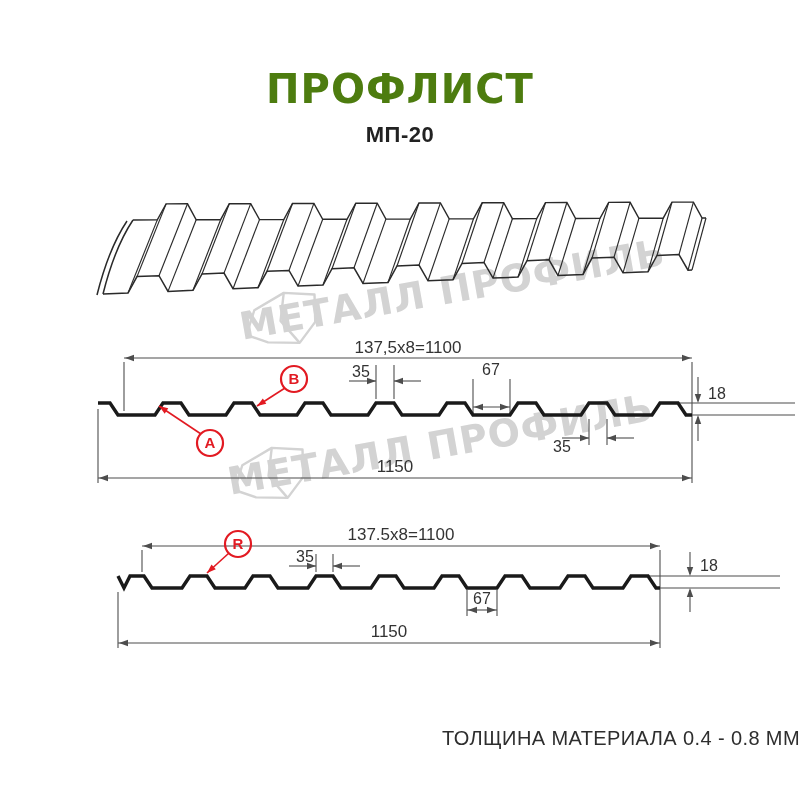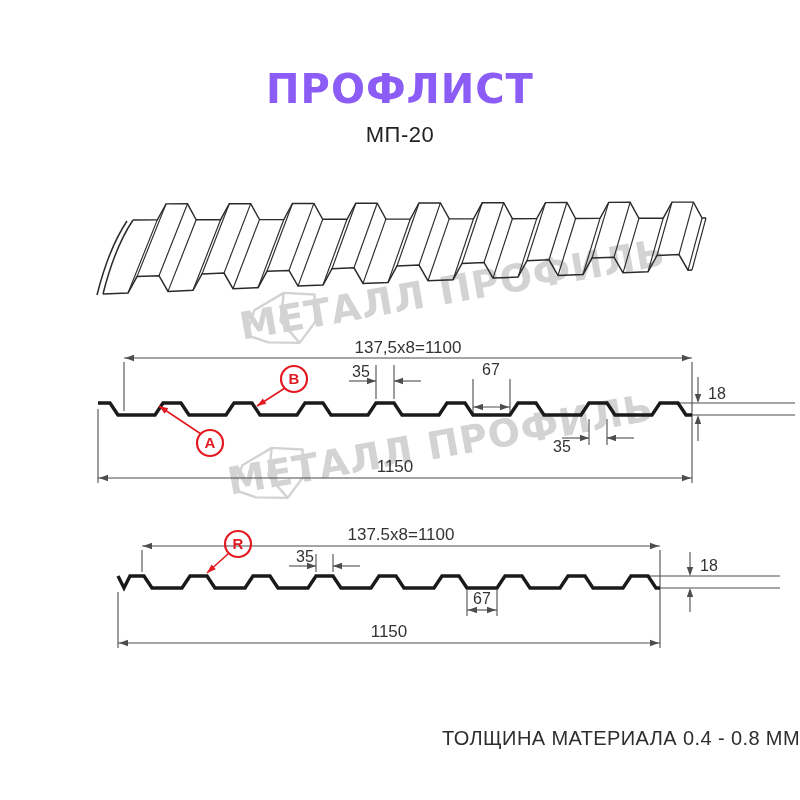--- a/index.html
+++ b/index.html
@@ -3,25 +3,25 @@
 <meta charset="utf-8">
 <style>
   html,body{margin:0;padding:0;}
   body{
     width:800px;height:800px;position:relative;background:#ffffff;
     font-family:"Liberation Sans", sans-serif;overflow:hidden;
   }
   .title{
     position:absolute;left:0;top:66px;width:800px;text-align:center;
     font-family:"DejaVu Sans", sans-serif;
-    font-size:40px;font-weight:700;letter-spacing:1px;color:#8b5cf6;
+    font-size:40px;font-weight:700;letter-spacing:1px;color:#4d7c0f;
   }
   .subtitle{
     position:absolute;left:0;top:122px;width:800px;text-align:center;
-    font-size:22px;font-weight:400;letter-spacing:0.5px;color:#222222;
+    font-size:22px;font-weight:700;letter-spacing:0.5px;color:#222222;
   }
   .footer{
     position:absolute;left:0;top:727px;width:800px;text-align:right;
     font-size:20px;font-weight:500;letter-spacing:0.4px;color:#2e2e2e;
   }
   .wm{
     position:absolute;display:flex;align-items:center;gap:10px;height:64px;
     transform:rotate(-10deg);transform-origin:0 50%;pointer-events:none;
   }
   .wm .wm-text{

